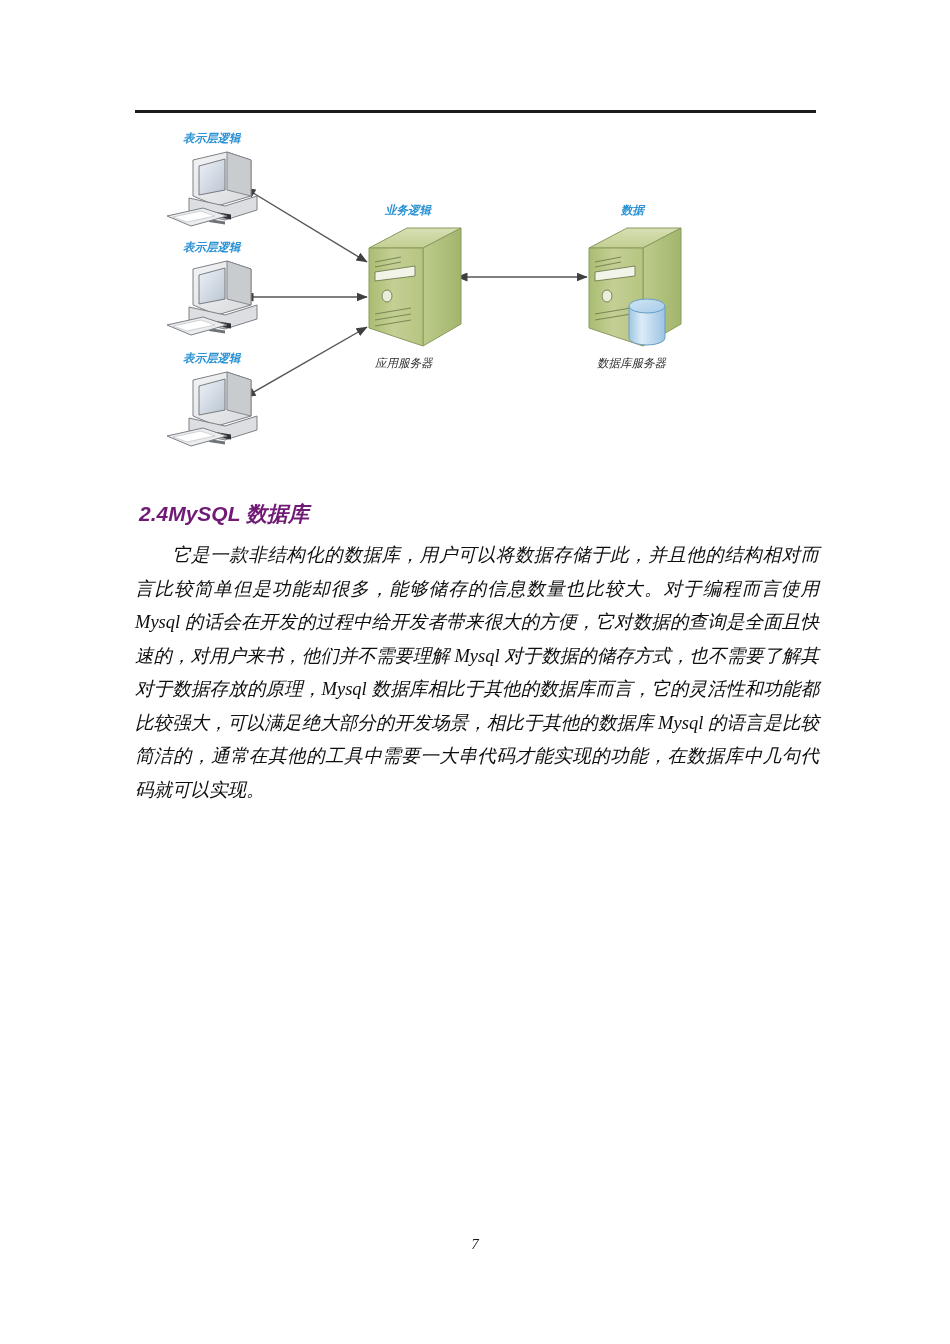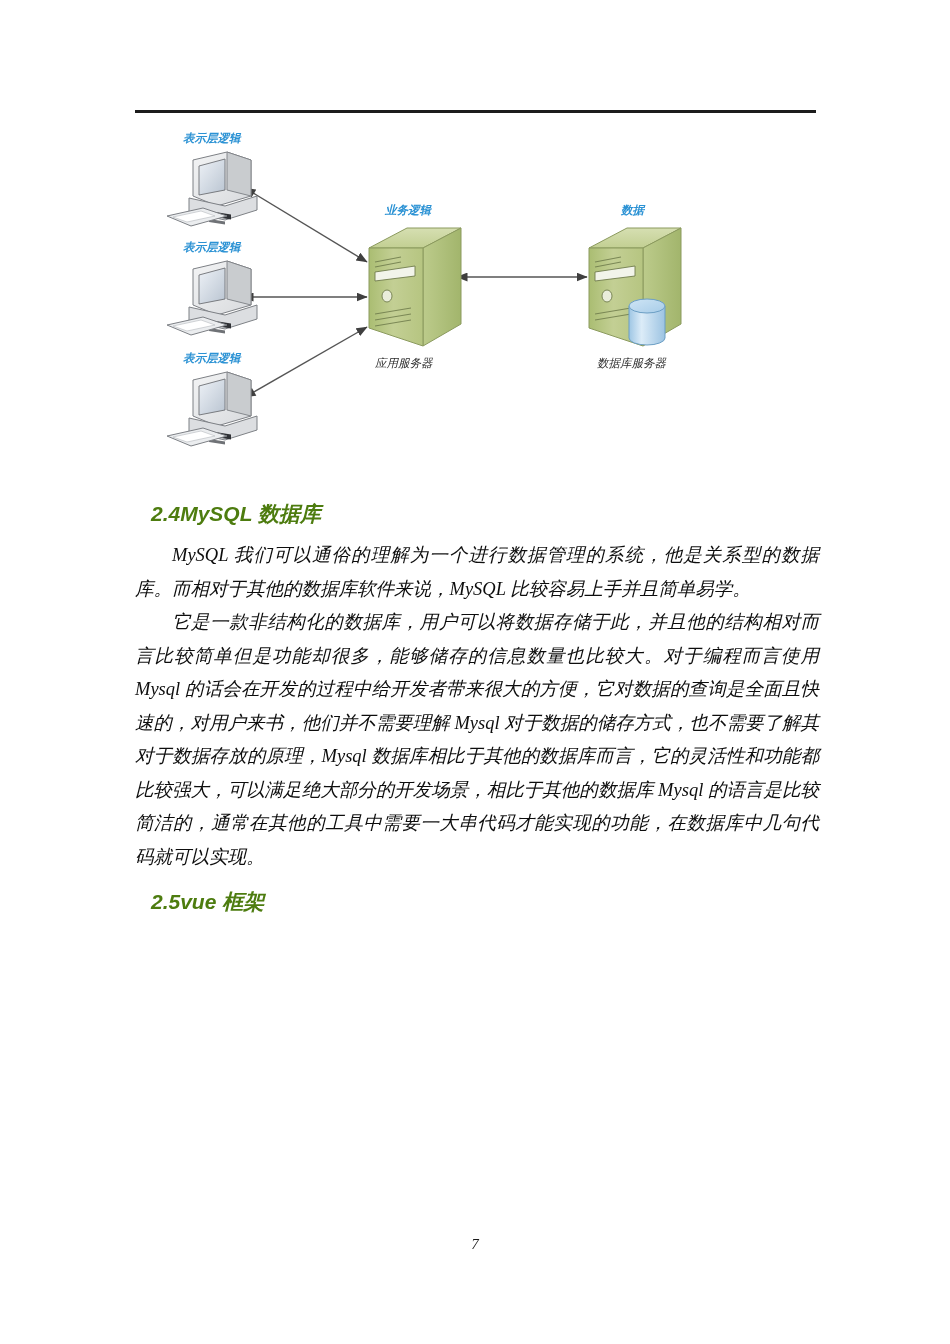--- a/index.html
+++ b/index.html
@@ -50,23 +50,23 @@
     left: 135px;
     top: 500px;
     width: 684px;
   }
 
   h2.heading {
     font-family: "Liberation Sans", "DejaVu Sans", sans-serif;
     font-size: 21px;
     font-weight: bold;
     letter-spacing: 0px;
-    margin: 0 0 12px 16px;
+    margin: 0 0 12px 4px;
     line-height: 1.3;
-    color: #4d7c0f;
+    color: #701a75;
   }
   h2.heading.second { margin-top: 14px; }
 
   p.para {
     font-size: 18.5px;
     line-height: 33.5px;
     margin: 0;
     text-align: justify;
     text-justify: inter-ideograph;
     text-indent: 2em;
@@ -248,23 +248,21 @@
         </g>
         <text class="dlabel-dark" x="12" y="157">数据库服务器</text>
       </g>
     </svg>
   </div>
 
   <div class="content">
 
     <h2 class="heading">2.4MySQL 数据库</h2>
 
-    <p class="para">MySQL 我们可以通俗的理解为一个进行数据管理的系统，他是关系型的数据库。而相对于其他的数据库软件来说，MySQL 比较容易上手并且简单易学。</p>
 
     <p class="para">它是一款非结构化的数据库，用户可以将数据存储于此，并且他的结构相对而言比较简单但是功能却很多，能够储存的信息数量也比较大。对于编程而言使用 Mysql 的话会在开发的过程中给开发者带来很大的方便，它对数据的查询是全面且快速的，对用户来书，他们并不需要理解 Mysql 对于数据的储存方式，也不需要了解其对于数据存放的原理，Mysql 数据库相比于其他的数据库而言，它的灵活性和功能都比较强大，可以满足绝大部分的开发场景，相比于其他的数据库 Mysql 的语言是比较简洁的，通常在其他的工具中需要一大串代码才能实现的功能，在数据库中几句代码就可以实现。</p>
 
-    <h2 class="heading second">2.5vue 框架</h2>
 
   </div>
 
   <div class="footer-pageno">7</div>
 
 </div>
 
 </body></html>

